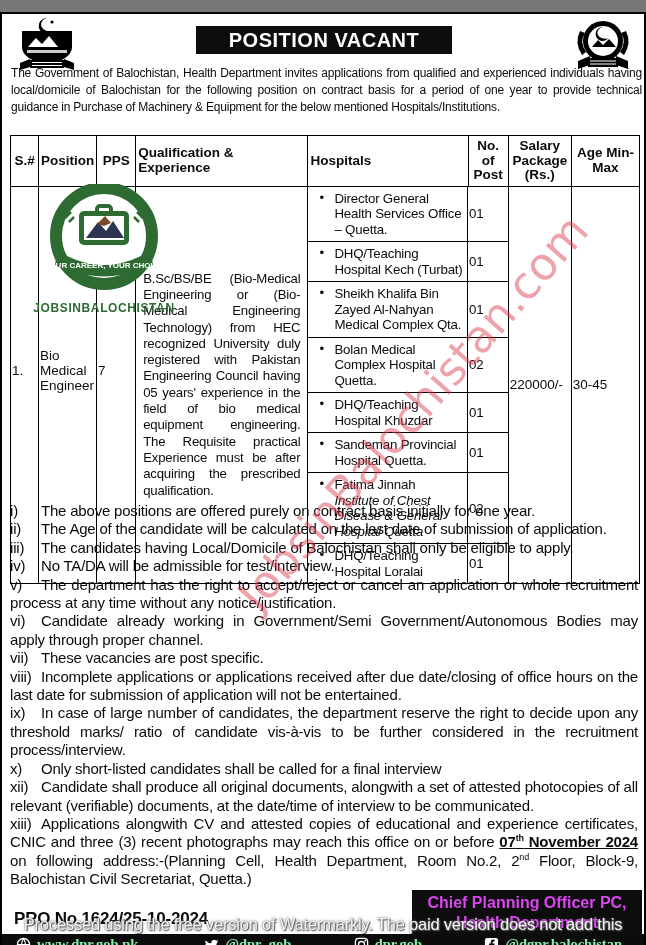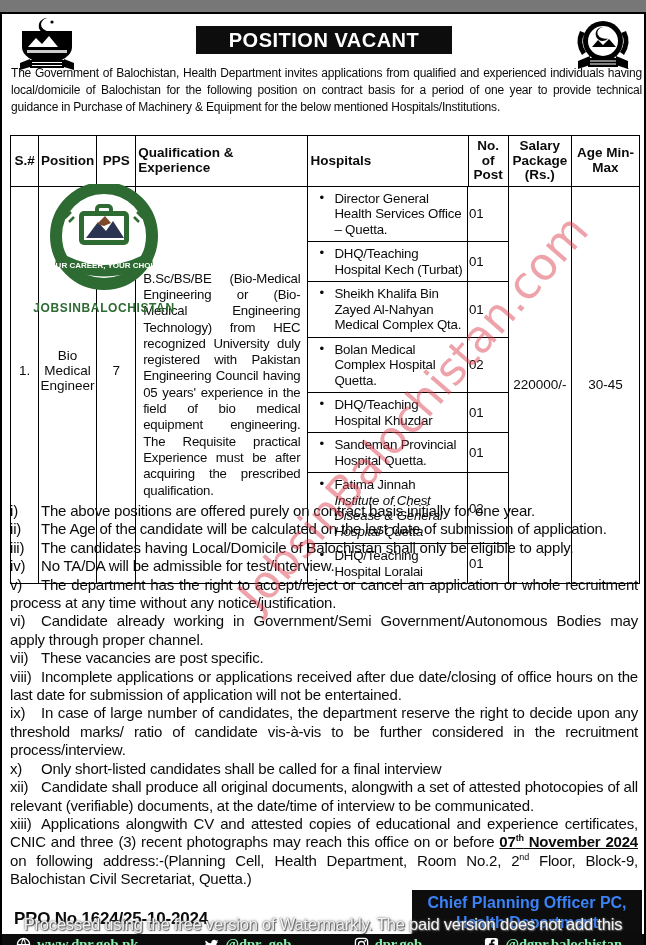--- a/index.html
+++ b/index.html
@@ -22,21 +22,21 @@
     font-size:12px; line-height:16.9px; text-align:justify; letter-spacing:-.2px;
   }
   
   table.main{
     position:absolute; left:8px; top:121px; width:630px;
     border-collapse:collapse; table-layout:fixed;
   }
   table.main th, table.main td{border:1.8px solid #000; vertical-align:middle;}
   table.main th{font-size:13.5px; font-weight:bold; padding:3px 2px; line-height:14.5px;}
   th.al{text-align:left; padding-left:6px;}
-  td.cell-center{text-align:center; font-size:13.5px;}
+  td.cell-center{font-size:13.5px;}
   td.btm{vertical-align:bottom; padding-bottom:30px;}
   td.qual{
     font-size:13.2px; line-height:16.3px; text-align:justify;
     padding:22px 7px; letter-spacing:-.2px; vertical-align:middle;
   }
   td.hosp-wrap{padding:0;}
   table.hosp{width:100%; border-collapse:collapse; table-layout:fixed;}
   table.hosp td{border:none; font-size:13.3px;}
   table.hosp tr:not(:last-child) td{border-bottom:1.8px solid #000;}
   td.hname{
@@ -56,21 +56,21 @@
   }
   
   .conds{position:absolute; left:8px; right:6px; top:488px; font-size:15px; line-height:18.4px;}
   .conds p{margin:0; text-align:justify; letter-spacing:-.2px;}
   .clbl{display:inline-block; min-width:31px;}
   .conds sup{font-size:9px; vertical-align:super; line-height:0;}
   
   .prno{position:absolute; left:12px; top:895px; font-weight:bold; font-size:17px; letter-spacing:-.2px;}
   .officer{
     position:absolute; left:410px; top:876px; width:230px; height:45px;
-    background:#0d0d0d; color:#3b82f6; font-weight:bold; font-size:16px; line-height:20px;
+    background:#0d0d0d; color:#d946ef; font-weight:bold; font-size:16px; line-height:20px;
     display:flex; flex-direction:column; align-items:center; justify-content:center; text-align:center;
     z-index:4;
   }
   .wm-notice{
     position:absolute; left:0; right:0; top:901px; z-index:8; text-align:center;
     font-size:16.5px; letter-spacing:-.2px; color:rgba(255,255,255,.92);
     text-shadow:0 0 1px #6a6a6a, 0 0 3px #6a6a6a, 1px 1px 1px #555;
     pointer-events:none;
   }
   .socialbar{

